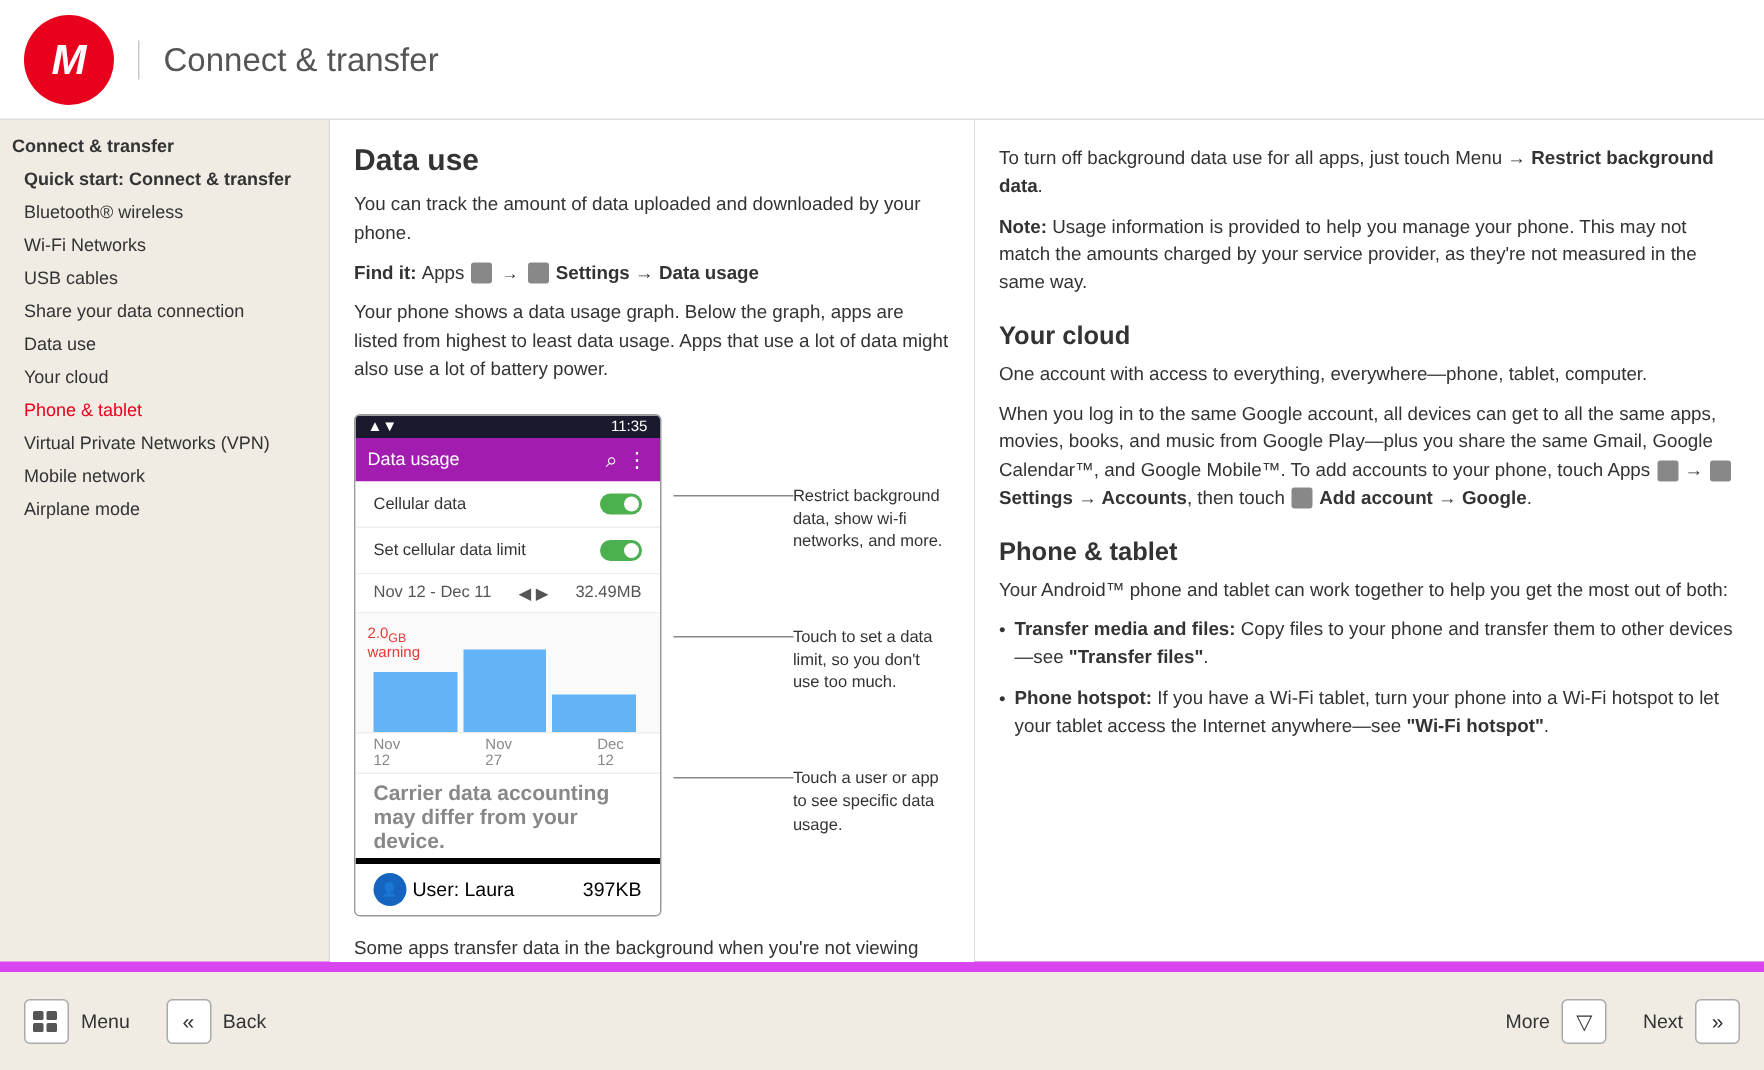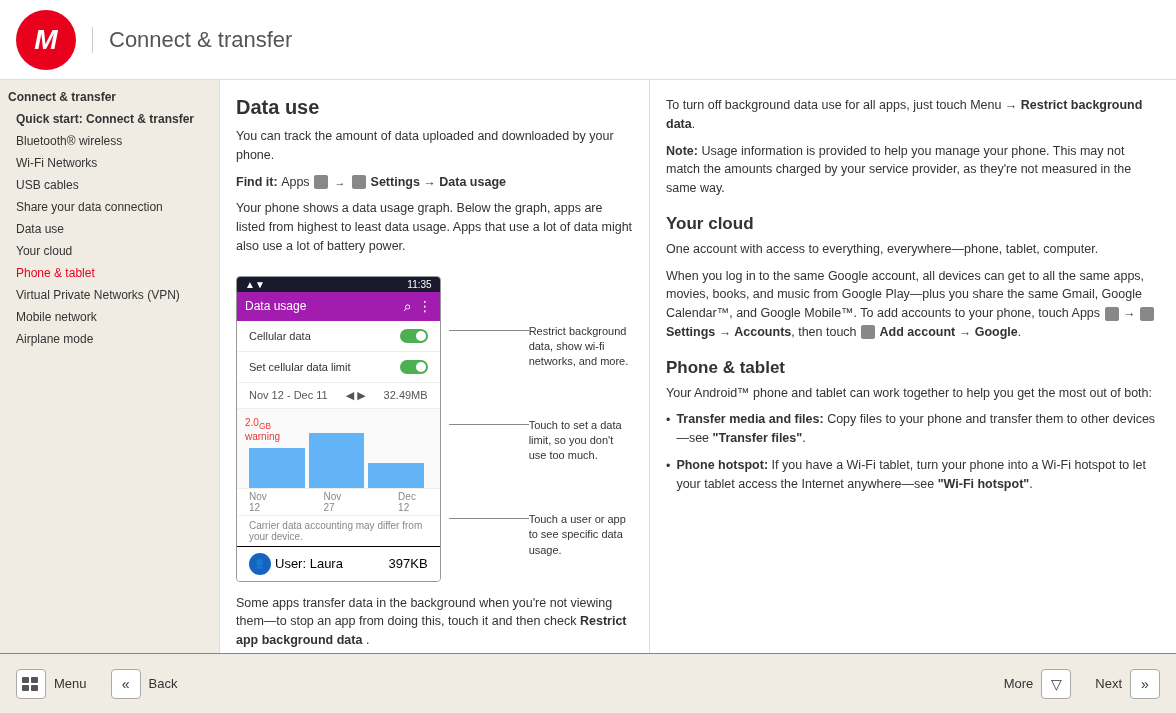--- a/index.html
+++ b/index.html
@@ -235,24 +235,25 @@
       justify-content: space-between;
       padding: 2px 12px;
       font-size: 10px;
       color: #888;
       background: white;
       border-bottom: 1px solid #eee;
       gap: 45px;
     }
     .phone-note {
       padding: 4px 12px;
-      font-size: 10px;
+      font-size: 14px;
       color: #888;
       background: white;
-      border-bottom: 1px solid #000000;
+      border-bottom: 4px solid #000000;
+      font-weight: bold;
     }
     .phone-user-row {
       display: flex;
       align-items: center;
       justify-content: space-between;
       background: white;
       padding: 6px 12px;
     }
     .user-avatar {
       width: 22px;
@@ -321,26 +322,26 @@
     }
     .bullet-dot {
       margin-right: 6px;
       margin-top: 1px;
       flex-shrink: 0;
     }
 
     
     .footer {
       background: #f0ece4;
-      border-top: 1px solid #d946ef;
+      border-top: 7px solid #d946ef;
       display: flex;
       align-items: center;
       justify-content: space-between;
       padding: 4px 16px;
-      height: 60px;
+      height: 72px;
       flex-shrink: 0;
     }
     .footer-btn {
       display: flex;
       align-items: center;
       gap: 8px;
       cursor: pointer;
       font-size: 13px;
       color: #333;
     }

